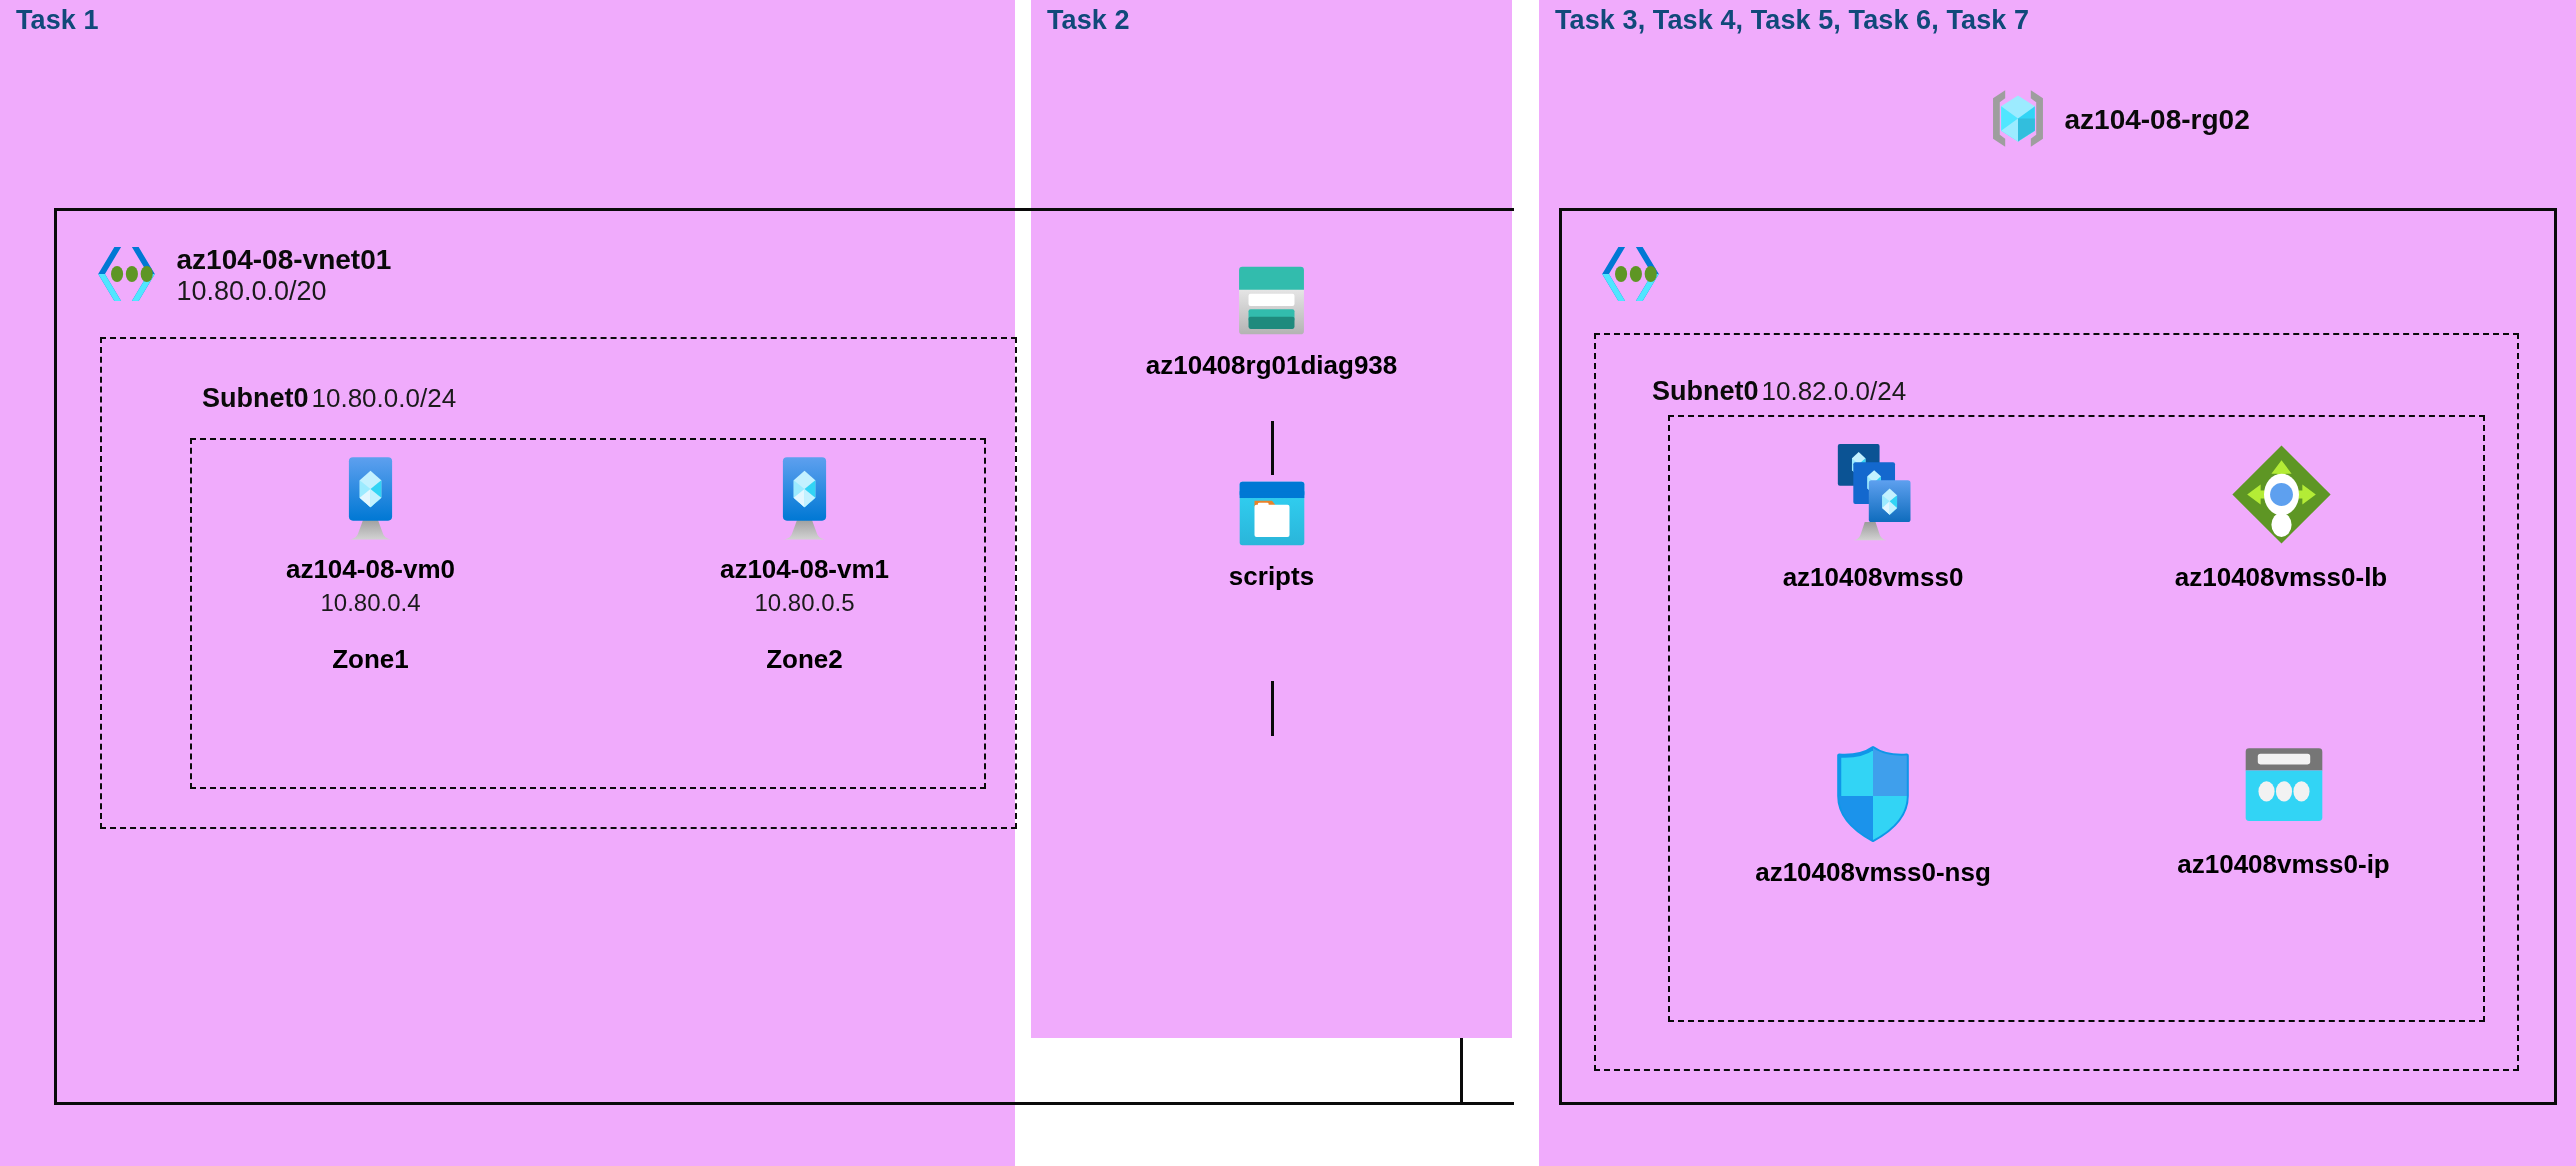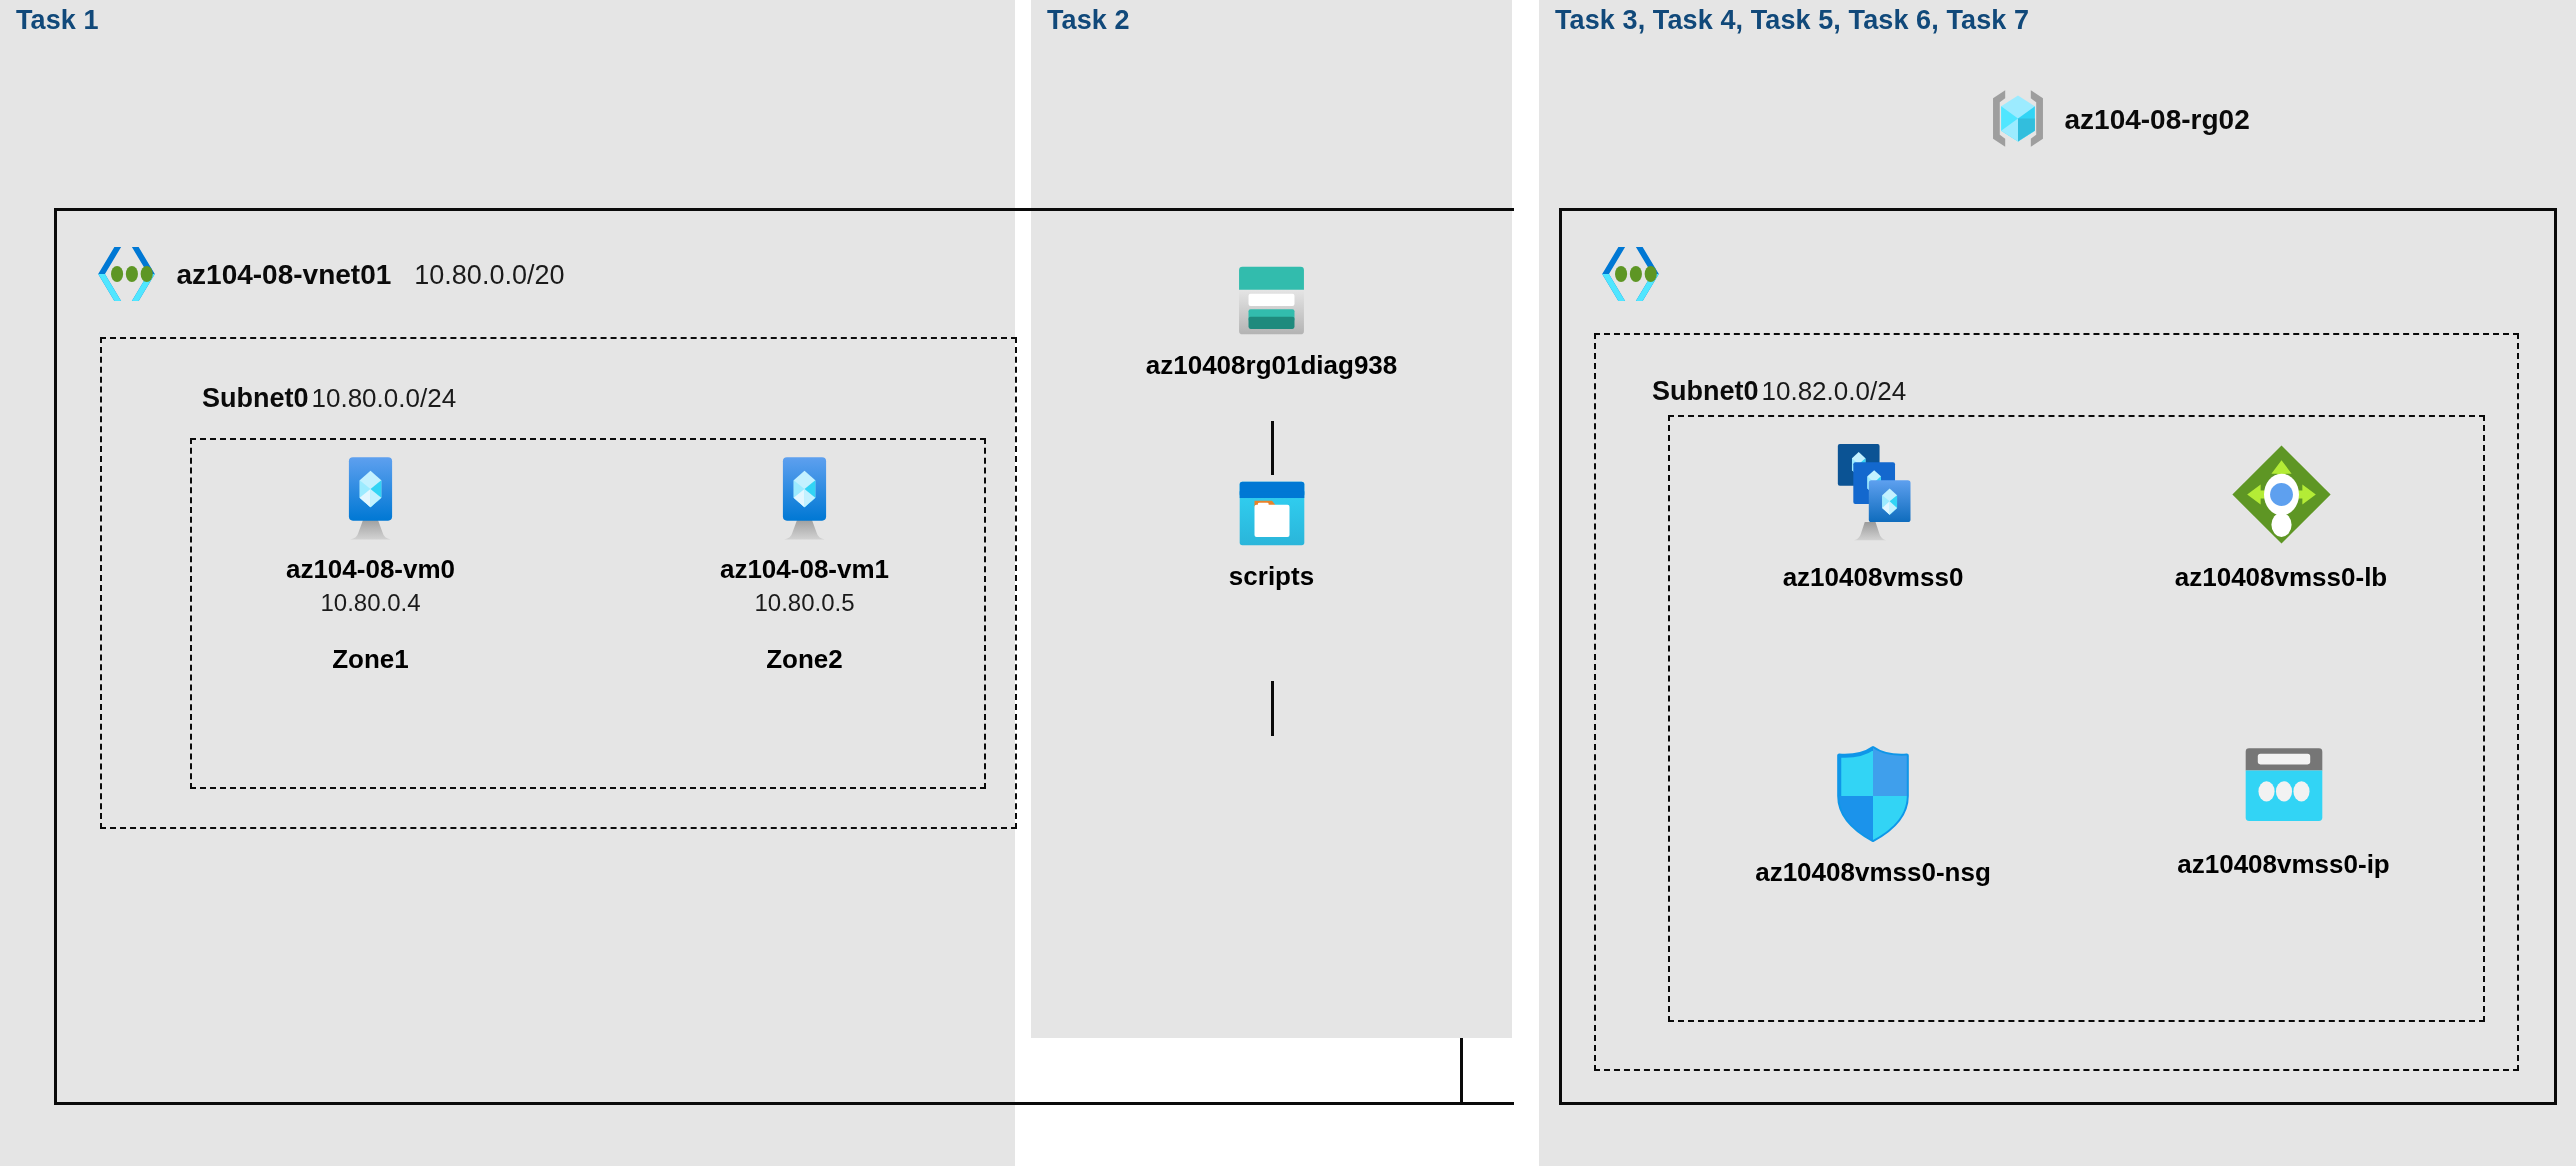--- a/index.html
+++ b/index.html
@@ -1,20 +1,20 @@
 <!DOCTYPE html>
 <html style="font-size:10.8px"><head>
 <meta charset="utf-8">
 <style>
   html,body{margin:0;padding:0;background:#ffffff;}
   body{width:2576px;height:1166px;position:relative;
        font-family:"Liberation Sans", sans-serif;
        -webkit-font-smoothing:antialiased;}
 
-  .col{position:absolute;background:#e5e5e5;}
+  .col{position:absolute;background:#f0abfc;}
   #col1{left:0;   top:0; width:1015px; height:1166px;}
   #col2{left:1031px; top:0; width:481px; height:1038px;}
   #col3{left:1539px; top:0; width:1037px; height:1166px;}
 
   .task-label{position:absolute;color:#11497a;font-weight:bold;
               font-size:27px;letter-spacing:0.1px;white-space:nowrap;}
 
   .solidbox{position:absolute;border:3.4px solid #0a0a0a;box-sizing:border-box;}
   .dashbox{position:absolute;box-sizing:border-box;
            border:2.7px dashed #0a0a0a;}
@@ -56,21 +56,21 @@
       <svg width="65" height="62" viewBox="0 0 96 92">
         <path d="M40 6 L16 46 L40 86 L30 86 L6 46 L30 6 Z" fill="#0078d4"></path>
         <path d="M56 6 L80 46 L56 86 L66 86 L90 46 L66 6 Z" fill="#0078d4"></path>
         <path d="M16 46 L40 86 L30 86 L6 46 Z" fill="#50e6ff"></path>
         <path d="M80 46 L56 86 L66 86 L90 46 Z" fill="#50e6ff"></path>
         <ellipse cx="34" cy="46" rx="9" ry="12" fill="#5e9624"></ellipse>
         <ellipse cx="56" cy="46" rx="9" ry="12" fill="#5e9624"></ellipse>
         <ellipse cx="78" cy="46" rx="9" ry="12" fill="#5e9624"></ellipse>
       </svg>
     </span>
-    <span style="display:flex;align-items:baseline;gap:23px;">
+    <span style="display:flex;align-items:baseline;gap:0;flex-direction:column;">
       <span class="vnet-name">az104-08-vnet01</span>
       <span class="vnet-cidr">10.80.0.0/20</span>
     </span>
   </div>
 
   <div class="dashbox" style="left:100px;top:337px;width:917px;height:492px;"></div>
 
   <div class="subnet-label" style="left:202px;top:363px;">
     <span class="subnet-name">Subnet0</span>
     <span class="subnet-cidr">10.80.0.0/24</span>

